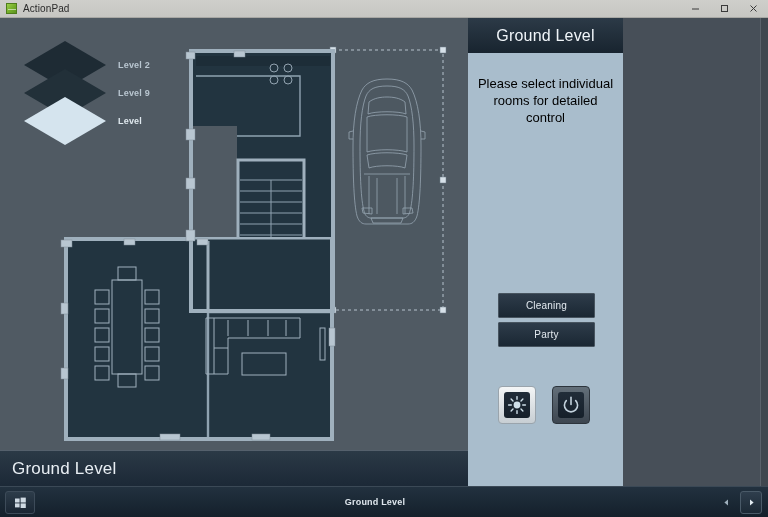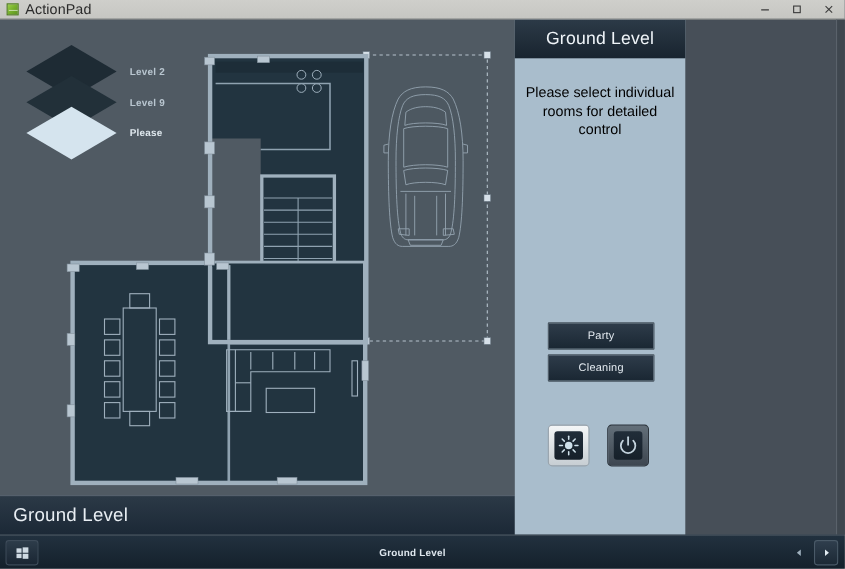--- a/index.html
+++ b/index.html
@@ -42,21 +42,21 @@
   }
   .tb-icon::after {
     content: "";
     position: absolute;
     left: 1px; top: 5px;
     width: 8px; height: 1px;
     background: rgba(255,255,255,0.55);
   }
   .tb-title {
     margin-left: 6px;
-    font-size: 13px;
+    font-size: 10px;
     color: #2a2a2a;
     letter-spacing: 0.1px;
     white-space: nowrap;
   }
   .tb-controls {
     margin-left: auto;
     display: flex;
     align-items: center;
     height: 18px;
   }
@@ -505,40 +505,40 @@
             </div>
             <div class="level-label">Level 9</div>
           </div>
 
           <div class="level-row l0">
             <div class="level-plate">
               <svg width="86" height="52" viewBox="0 0 86 52">
                 <polygon points="43,2 84,26 43,50 2,26" fill="#d5e4ee"></polygon>
               </svg>
             </div>
-            <div class="level-label">Please</div>
+            <div class="level-label">Level</div>
           </div>
 
         </div>
       </div>
 
       <div class="pane-footer">
         <div class="pane-footer-title">Ground Level</div>
       </div>
     </div>
 
     <div class="side-panel">
       <div class="side-header">
         <div class="side-header-title">Ground Level</div>
       </div>
       <div class="side-message">Please select individual rooms for detailed control</div>
 
       <div class="side-buttons">
+        <div class="action-btn">Cleaning</div>
         <div class="action-btn">Party</div>
-        <div class="action-btn">Cleaning</div>
       </div>
 
       <div class="icon-buttons">
         <div class="icon-btn light">
           <div class="icon-inner">
             <svg width="20" height="20" viewBox="0 0 20 20">
               <circle cx="10" cy="10" r="3.4" fill="#cfe0ea"></circle>
               <g stroke="#cfe0ea" stroke-width="1.4" stroke-linecap="round">
                 <line x1="10" y1="1.6" x2="10" y2="4.3"></line>
                 <line x1="10" y1="15.7" x2="10" y2="18.4"></line>

